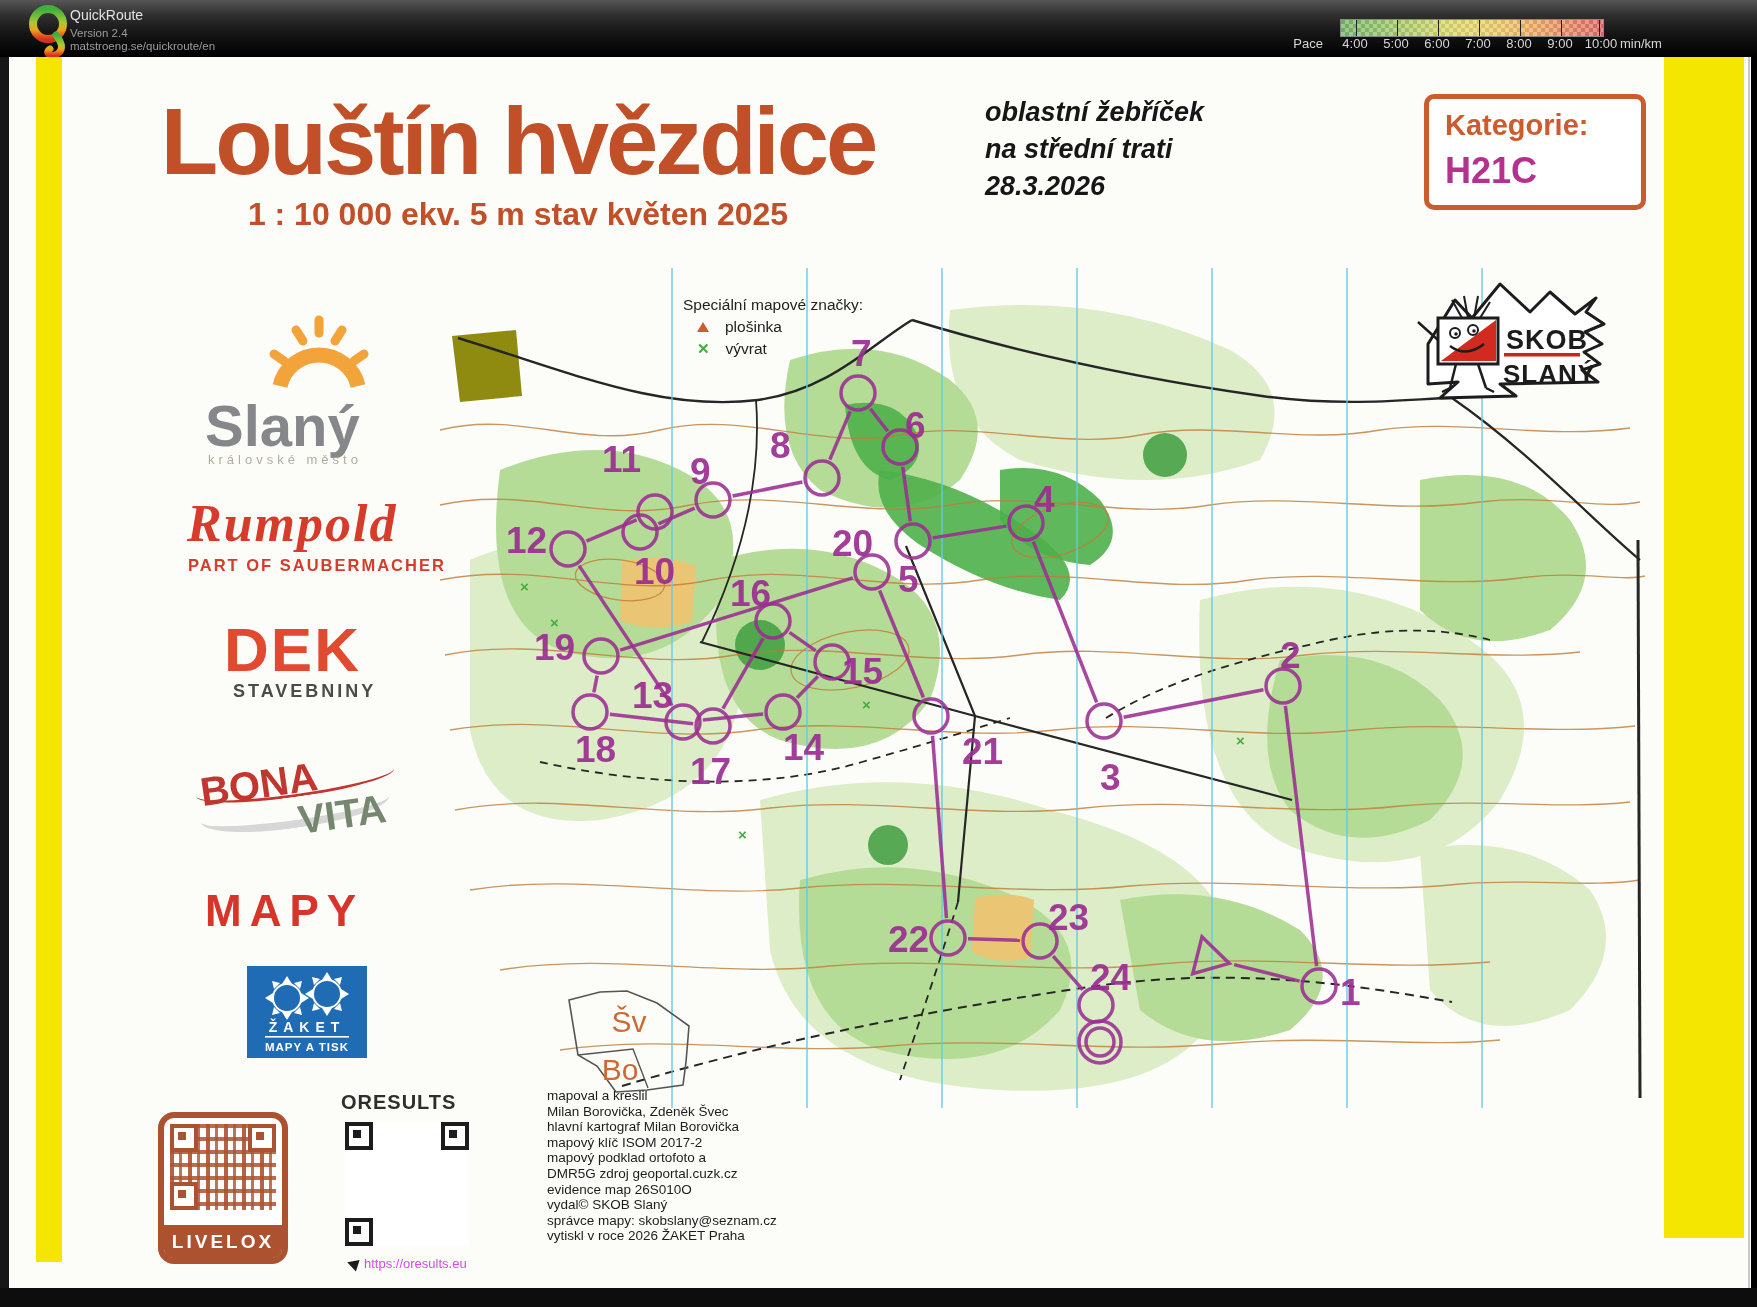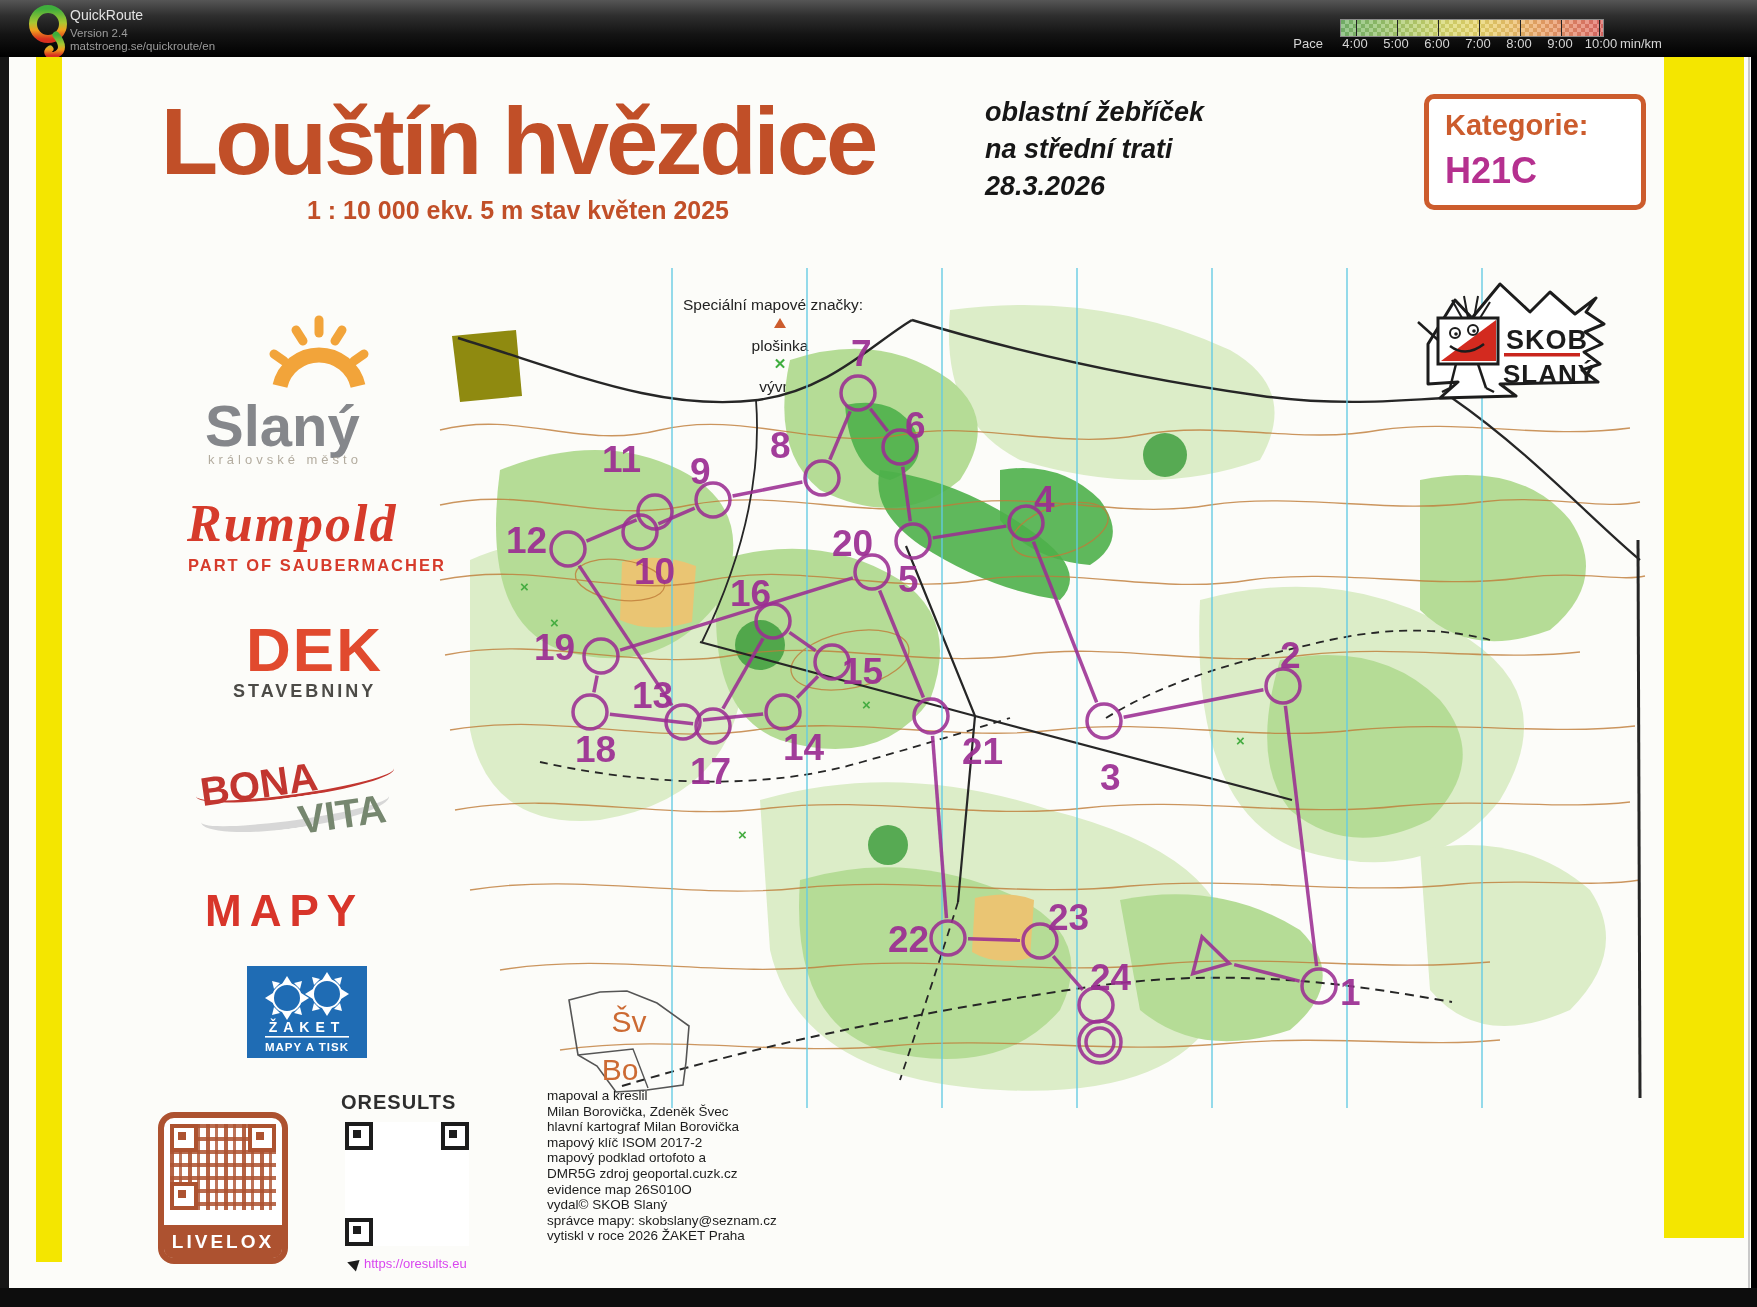--- a/index.html
+++ b/index.html
@@ -25,41 +25,41 @@
   .edge-black-left{position:absolute;left:0;top:57px;width:9px;height:1231px;background:#161616;}
   .edge-black-bottom{position:absolute;left:0;top:1288px;width:1757px;height:19px;background:#0d0d0d;}
   .stripe{position:absolute;background:#f4e600;}
   .stripe-left{left:36px;top:57px;width:26px;height:1205px;}
   .stripe-right{left:1664px;top:57px;width:80px;height:1181px;}
   .edge-gray-right{position:absolute;left:1748px;top:57px;width:2px;height:1231px;background:#c9c9c9;}
   
   .map-title{position:absolute;left:118px;top:88px;width:800px;text-align:center;
              font-size:94px;font-weight:bold;letter-spacing:-3px;color:#c14f28;}
   .map-subtitle{position:absolute;left:118px;top:196px;width:800px;text-align:center;
-             font-size:25px;font-weight:bold;color:#c14f28;}
+             font-size:32px;font-weight:bold;color:#c14f28;}
   .event-info{position:absolute;left:985px;top:94px;font-size:27px;font-weight:bold;
              font-style:italic;line-height:37px;color:#161616;}
   .category-box{position:absolute;left:1424px;top:94px;width:196px;height:96px;
              border:5px solid #cc5c2d;border-radius:10px;background:#fff;padding:10px 0 0 16px;}
   .category-label{font-size:29px;font-weight:bold;color:#cc5c2d;}
   .category-value{font-size:36px;font-weight:bold;color:#b5308f;margin-top:8px;}
   
   .legend{position:absolute;left:683px;top:296px;font-size:15.5px;color:#222;}
-  .legend-item{display:flex;align-items:center;margin:4px 0 0 14px;gap:9px;flex-direction:column;}
+  .legend-item{display:flex;align-items:center;margin:4px 0 0 14px;gap:16px;}
   .tri{width:0;height:0;border-left:6px solid transparent;border-right:6px solid transparent;
        border-bottom:10px solid #cc5c2d;}
   .grx{color:#3fae3f;font-weight:bold;font-size:15px;line-height:10px;}
   
   .sp{position:absolute;}
   .slany-name{left:205px;top:392px;font-size:58px;font-weight:bold;color:#85878b;}
   .slany-tag{left:208px;top:452px;font-size:13px;letter-spacing:4px;color:#b3ac9f;}
   .rumpold{left:187px;top:494px;font-family:"Liberation Serif",serif;font-style:italic;
            font-weight:bold;font-size:52px;letter-spacing:2px;color:#d63b2b;}
   .rumpold-tag{left:188px;top:556px;font-size:16.5px;font-weight:bold;letter-spacing:2px;color:#d63b2b;}
-  .dek{left:246px;top:614px;font-size:62px;font-weight:bold;letter-spacing:2px;color:#e14a2e;}
+  .dek{left:224px;top:614px;font-size:62px;font-weight:bold;letter-spacing:2px;color:#e14a2e;}
   .dek-tag{left:233px;top:681px;font-size:18px;font-weight:bold;letter-spacing:3px;color:#4c4b47;}
   .bonavita{left:200px;top:762px;width:210px;height:100px;}
   .bona{position:absolute;left:0;top:0;font-size:40px;font-weight:bold;color:#c23630;transform:rotate(-8deg);}
   .vita{position:absolute;left:98px;top:30px;font-size:40px;font-weight:bold;color:#76876f;transform:rotate(-8deg);}
   .swoosh{position:absolute;left:-5px;top:6px;width:200px;height:26px;border-bottom:3px solid #c23630;
           border-radius:50%;transform:rotate(-8deg);}
   .swoosh2{position:absolute;left:0px;top:28px;width:190px;height:30px;border-bottom:8px solid #cfcfcf;
           border-radius:50%;transform:rotate(-8deg);opacity:.8;}
   .linet{left:205px;top:886px;font-size:44px;font-weight:bold;letter-spacing:8px;color:#d8352a;}
   

